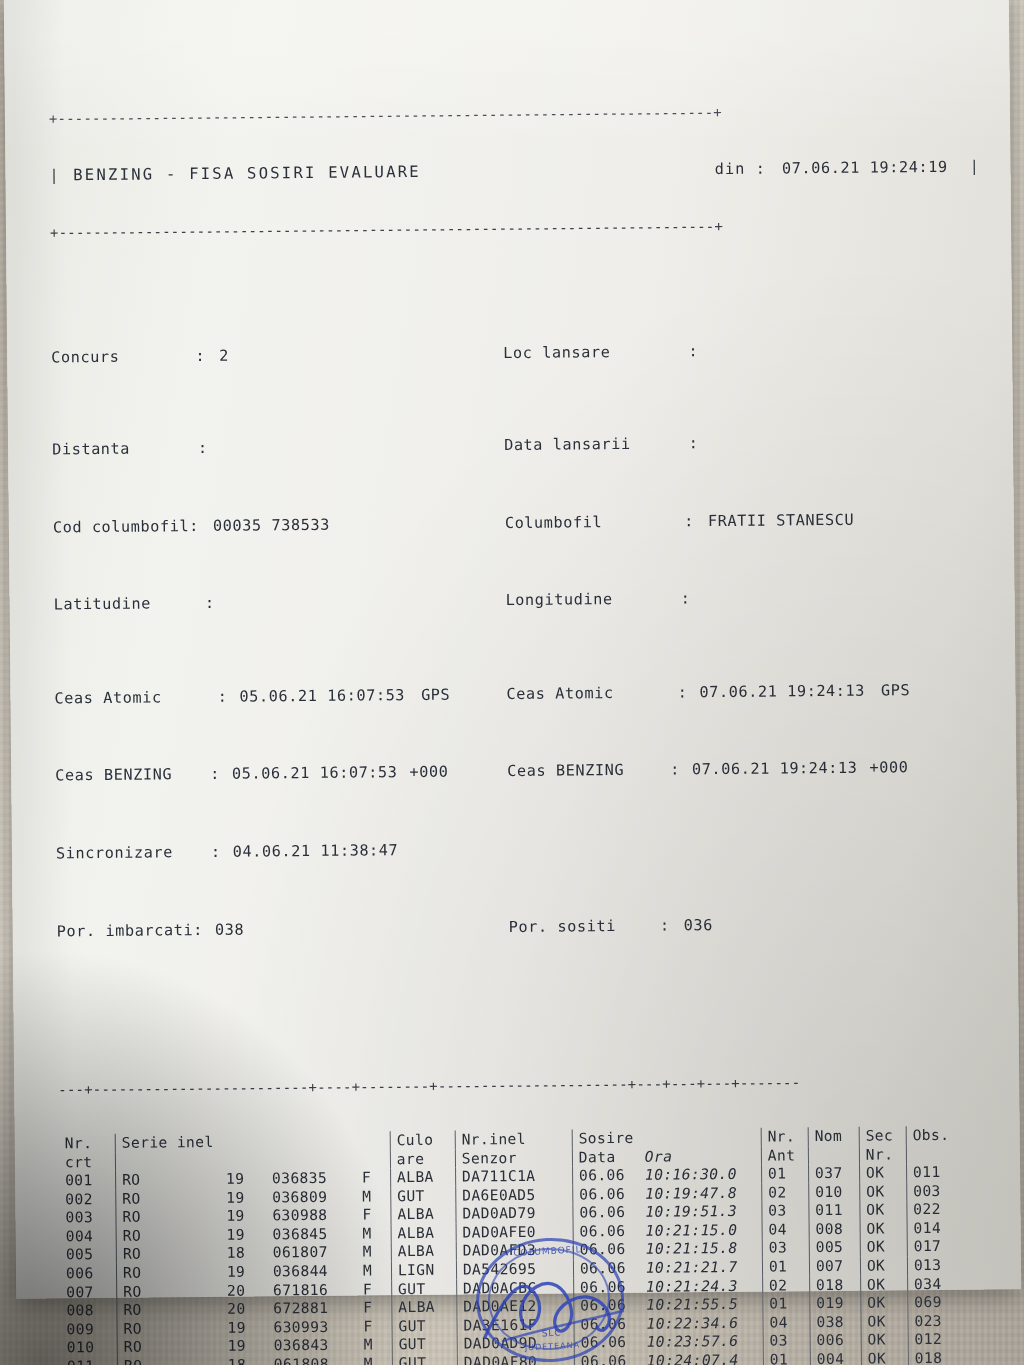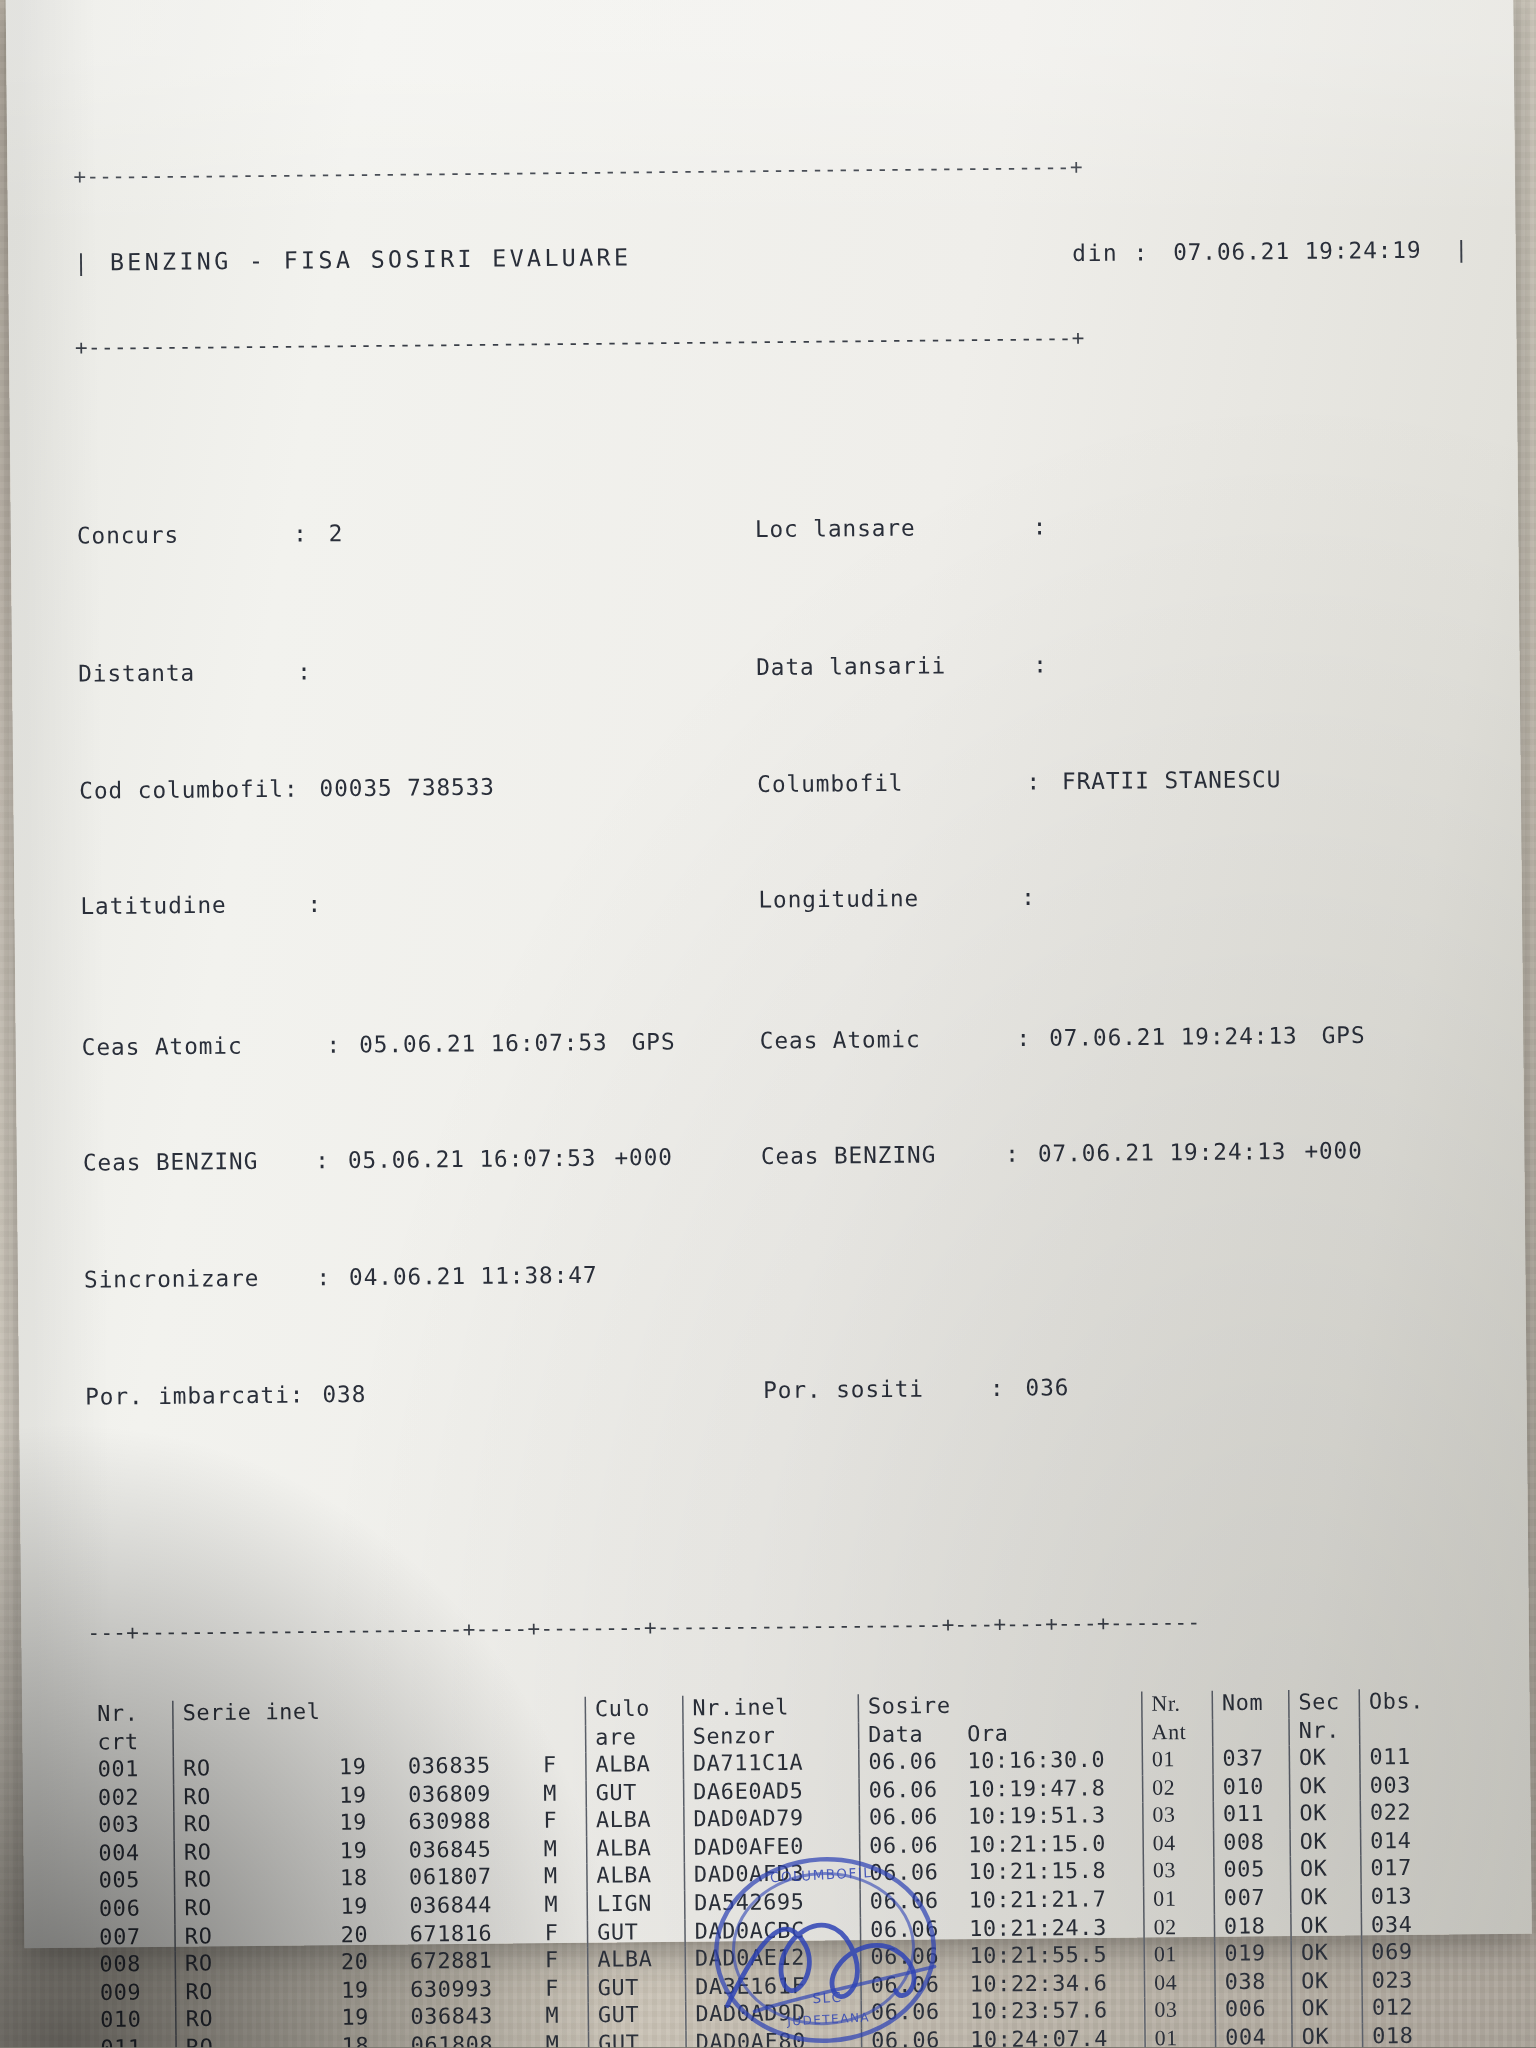--- a/index.html
+++ b/index.html
@@ -138,22 +138,22 @@
   table.grid th { vertical-align: top; }
   .vsep { border-left: 1px solid #5c616b; }
   .c-crt { width: 44px; text-align: center; }
   .c-ro  { width: 38px; text-align: center;}
   .c-yr  { width: 34px; text-align: center;}
   .c-ser { width: 78px; text-align: right;}
   .c-sex { width: 22px; text-align: center;}
   .c-cul { width: 52px; }
   .c-sen { width: 104px; }
   .c-dat { width: 54px; }
-  .c-ora { width: 110px; }
-  .c-ant { width: 34px; text-align: center; font-family: Liberation Serif, serif;}
+  .c-ora { width: 110px; font-style: italic; }
+  .c-ant { width: 34px; text-align: center;}
   .c-nom { width: 38px; text-align: center;}
   .c-sec { width: 34px; text-align: center;}
   .c-obs { width: 44px; text-align: center;}
 
   
   .stamp {
     position: absolute;
     left: 470px;
     top: 1232px;
     width: 160px;

